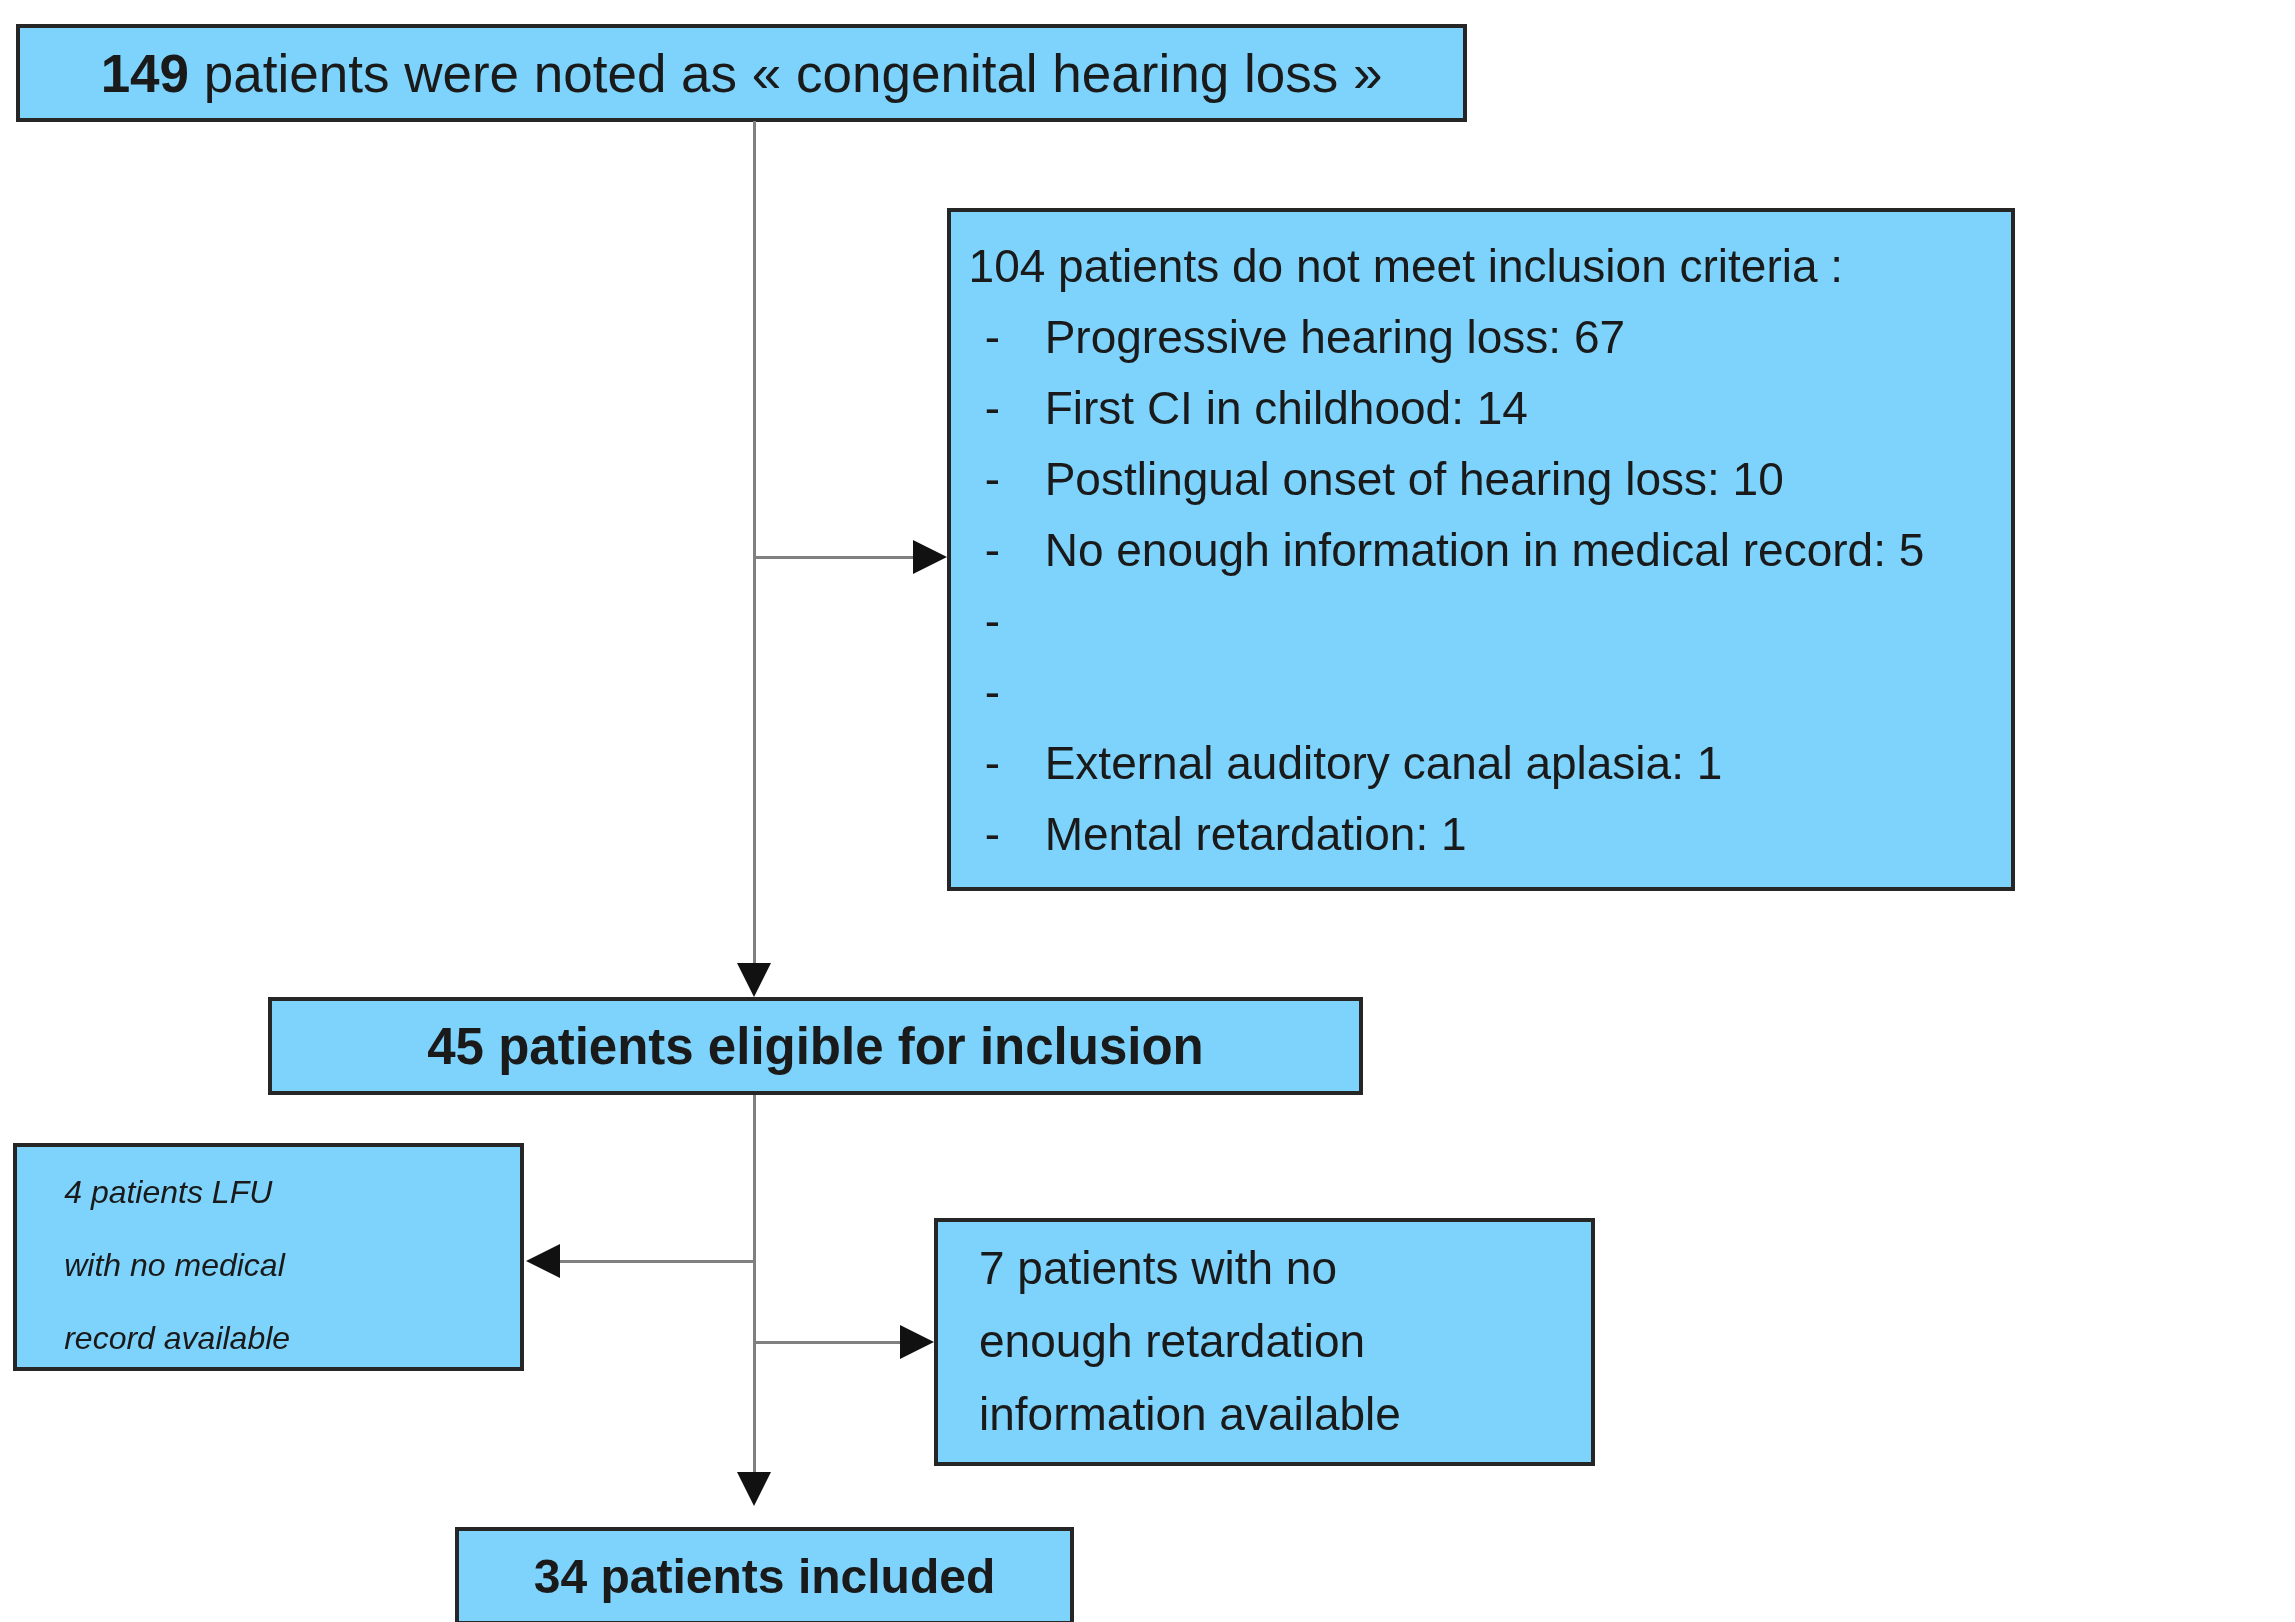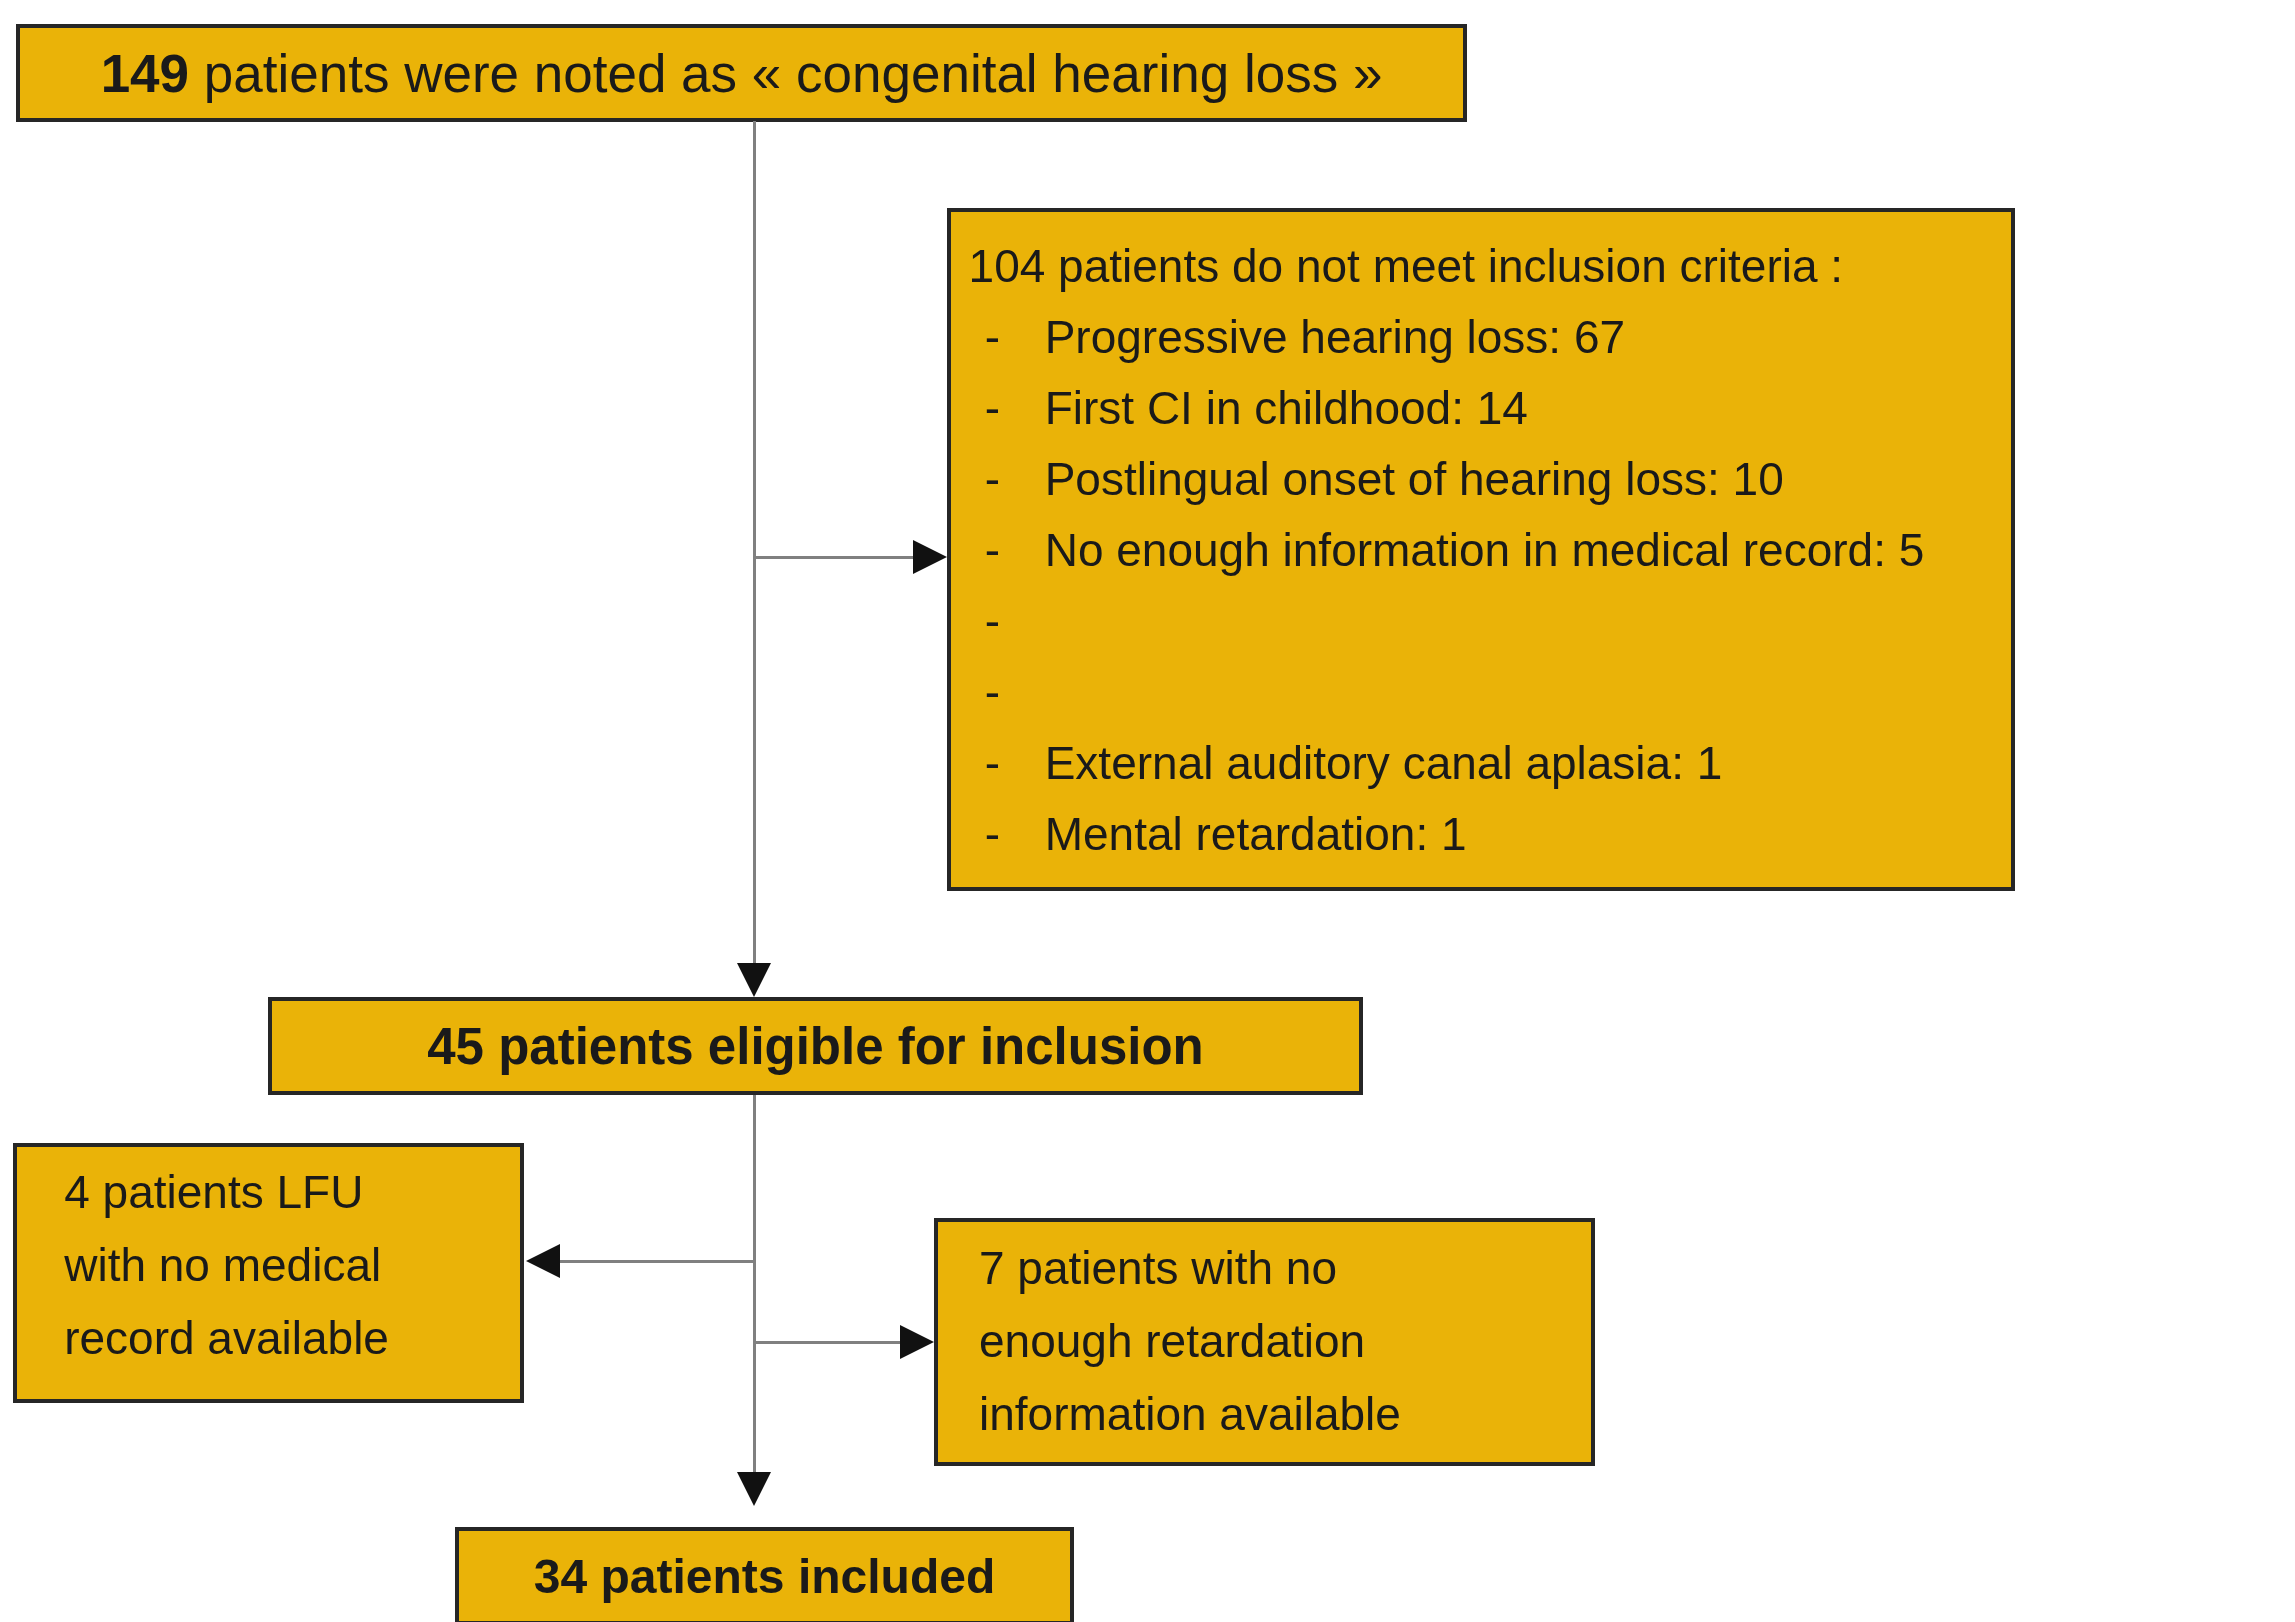--- a/index.html
+++ b/index.html
@@ -11,21 +11,21 @@
     position: relative;
     width: 2295px;
     height: 1623px;
     background: #ffffff;
     font-family: "Liberation Sans", sans-serif;
     color: #1a1a1a;
     overflow: hidden;
   }
   .box {
     position: absolute;
-    background: #eab308;
+    background: #7dd3fc;
     border: 4.4px solid #262626;
     box-sizing: border-box;
   }
   .center-text {
     display: flex;
     align-items: center;
     justify-content: center;
     white-space: nowrap;
   }
   .bold { font-weight: bold; }
@@ -60,23 +60,24 @@
   }
 
   
   #box-eligible {
     left: 268px; top: 997px; width: 1095px; height: 98px;
     font-size: 51px; font-weight: bold;
   }
 
   
   #box-lfu {
-    left: 13.2px; top: 1143px; width: 511px; height: 260px;
-    font-size: 46px; line-height: 73px;
+    left: 13.2px; top: 1143px; width: 511px; height: 228px;
+    font-size: 32px; line-height: 73px;
     padding: 8.8px 0 0 47px;
+    font-style: italic;
   }
 
   
   #box-preop {
     left: 934px; top: 1218px; width: 661px; height: 248px;
     font-size: 46px; line-height: 73px;
     padding: 10.3px 0 0 41px;
   }
 
   

